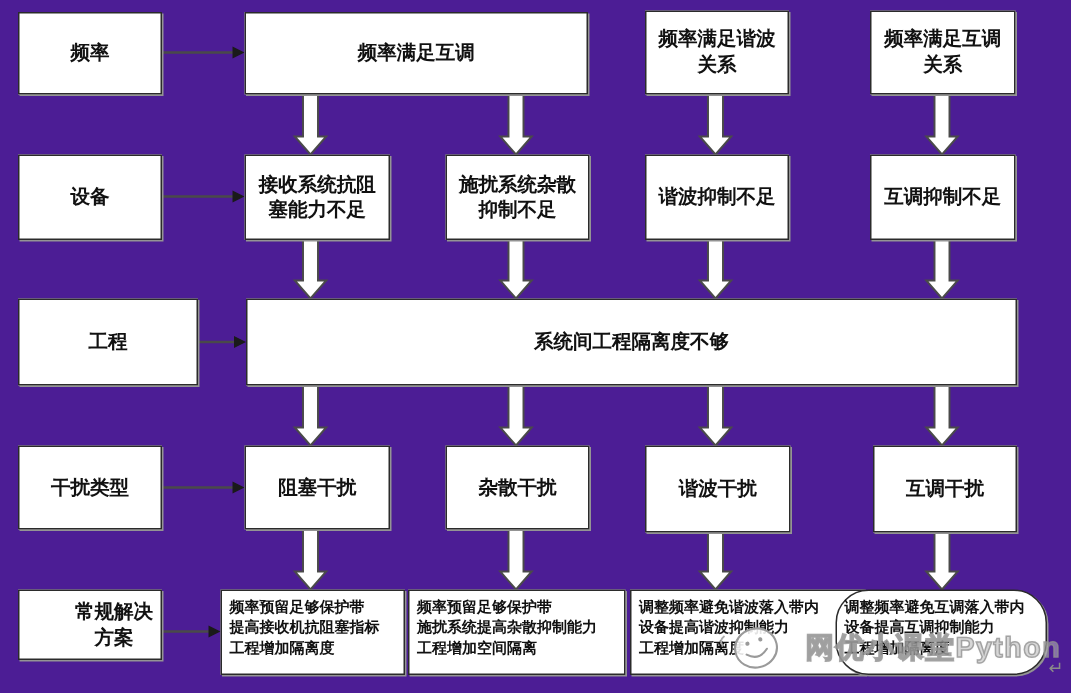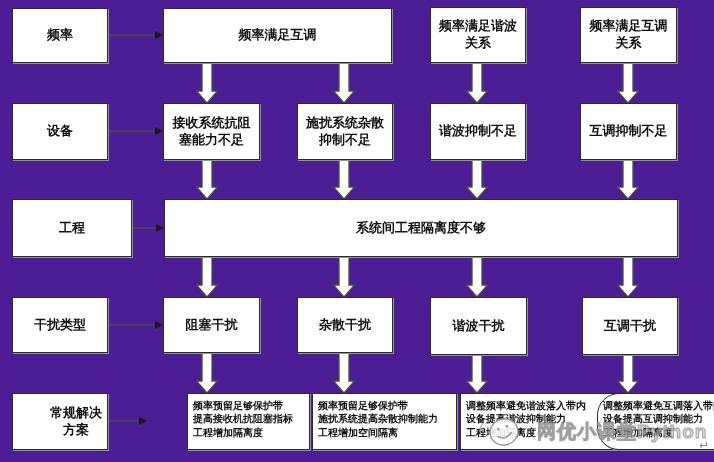--- a/index.html
+++ b/index.html
@@ -10,21 +10,21 @@
   .box{
     position:absolute;box-sizing:border-box;background:#fff;
     border:1px solid #2b2b2b;box-shadow:1px 1px 0 #949494;
     display:flex;align-items:center;justify-content:center;
     text-align:center;font-weight:bold;font-size:13px;color:#111;
     line-height:1.3;z-index:2;
   }
   .box .txt{white-space:pre-line;}
   .box.small{
     font-size:10px;align-items:flex-start;justify-content:flex-start;
-    text-align:left;padding:5px 3px 0 5px;line-height:1.33;margin-left:40px;
+    text-align:left;padding:5px 3px 0 5px;line-height:1.33;
   }
   #arrows{position:absolute;left:0;top:0;z-index:1;}
   #decor{position:absolute;left:0;top:0;z-index:4;pointer-events:none;}
   .watermark{
     position:absolute;left:537px;top:419px;z-index:5;
     font-size:19px;font-weight:bold;letter-spacing:1px;
     color:rgba(255,255,255,0.15);
     -webkit-text-stroke:1px rgba(145,145,145,0.8);
     text-shadow:0 0 1px rgba(160,160,160,0.5);
     white-space:nowrap;pointer-events:none;
@@ -73,21 +73,21 @@
   </div>
   <div class="box" style="left:12px;top:103px;width:96px;height:57px;">
     <span class="txt">设备</span>
   </div>
   <div class="box" style="left:12px;top:199px;width:120px;height:58px;">
     <span class="txt">工程</span>
   </div>
   <div class="box" style="left:12px;top:297px;width:96px;height:56px;">
     <span class="txt">干扰类型</span>
   </div>
-  <div class="box" style="left:12px;top:393px;width:96px;height:57px;padding-left:32px;">
+  <div class="box" style="left:12px;top:393px;width:96px;height:47px;padding-left:32px;">
     <span class="txt">常规解决方案</span>
   </div>
 
   <div class="box" style="left:163px;top:8px;width:229px;height:55px;">
     <span class="txt">频率满足互调</span>
   </div>
   <div class="box" style="left:430px;top:7px;width:96px;height:56px;">
     <span class="txt">频率满足谐波
 关系</span>
   </div>

